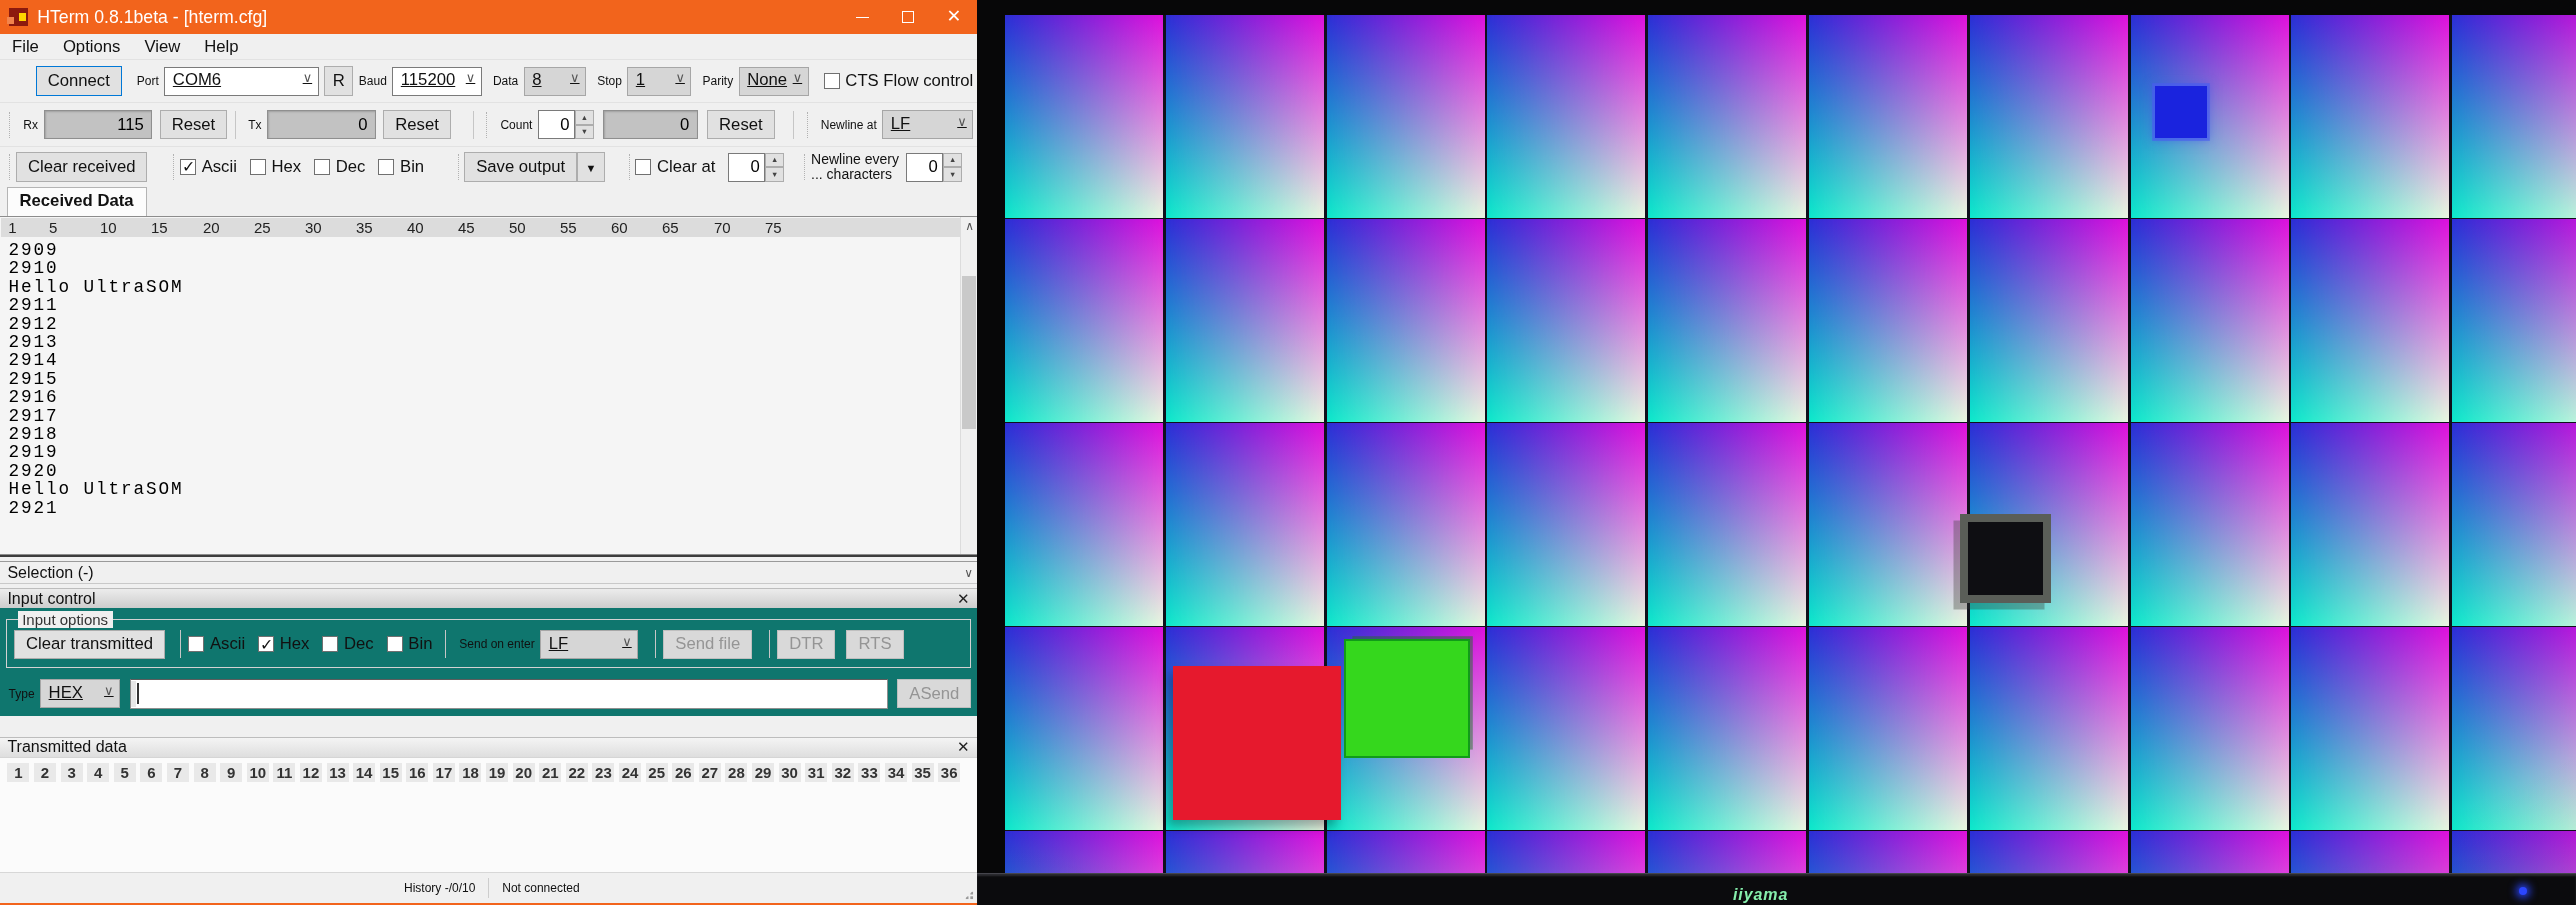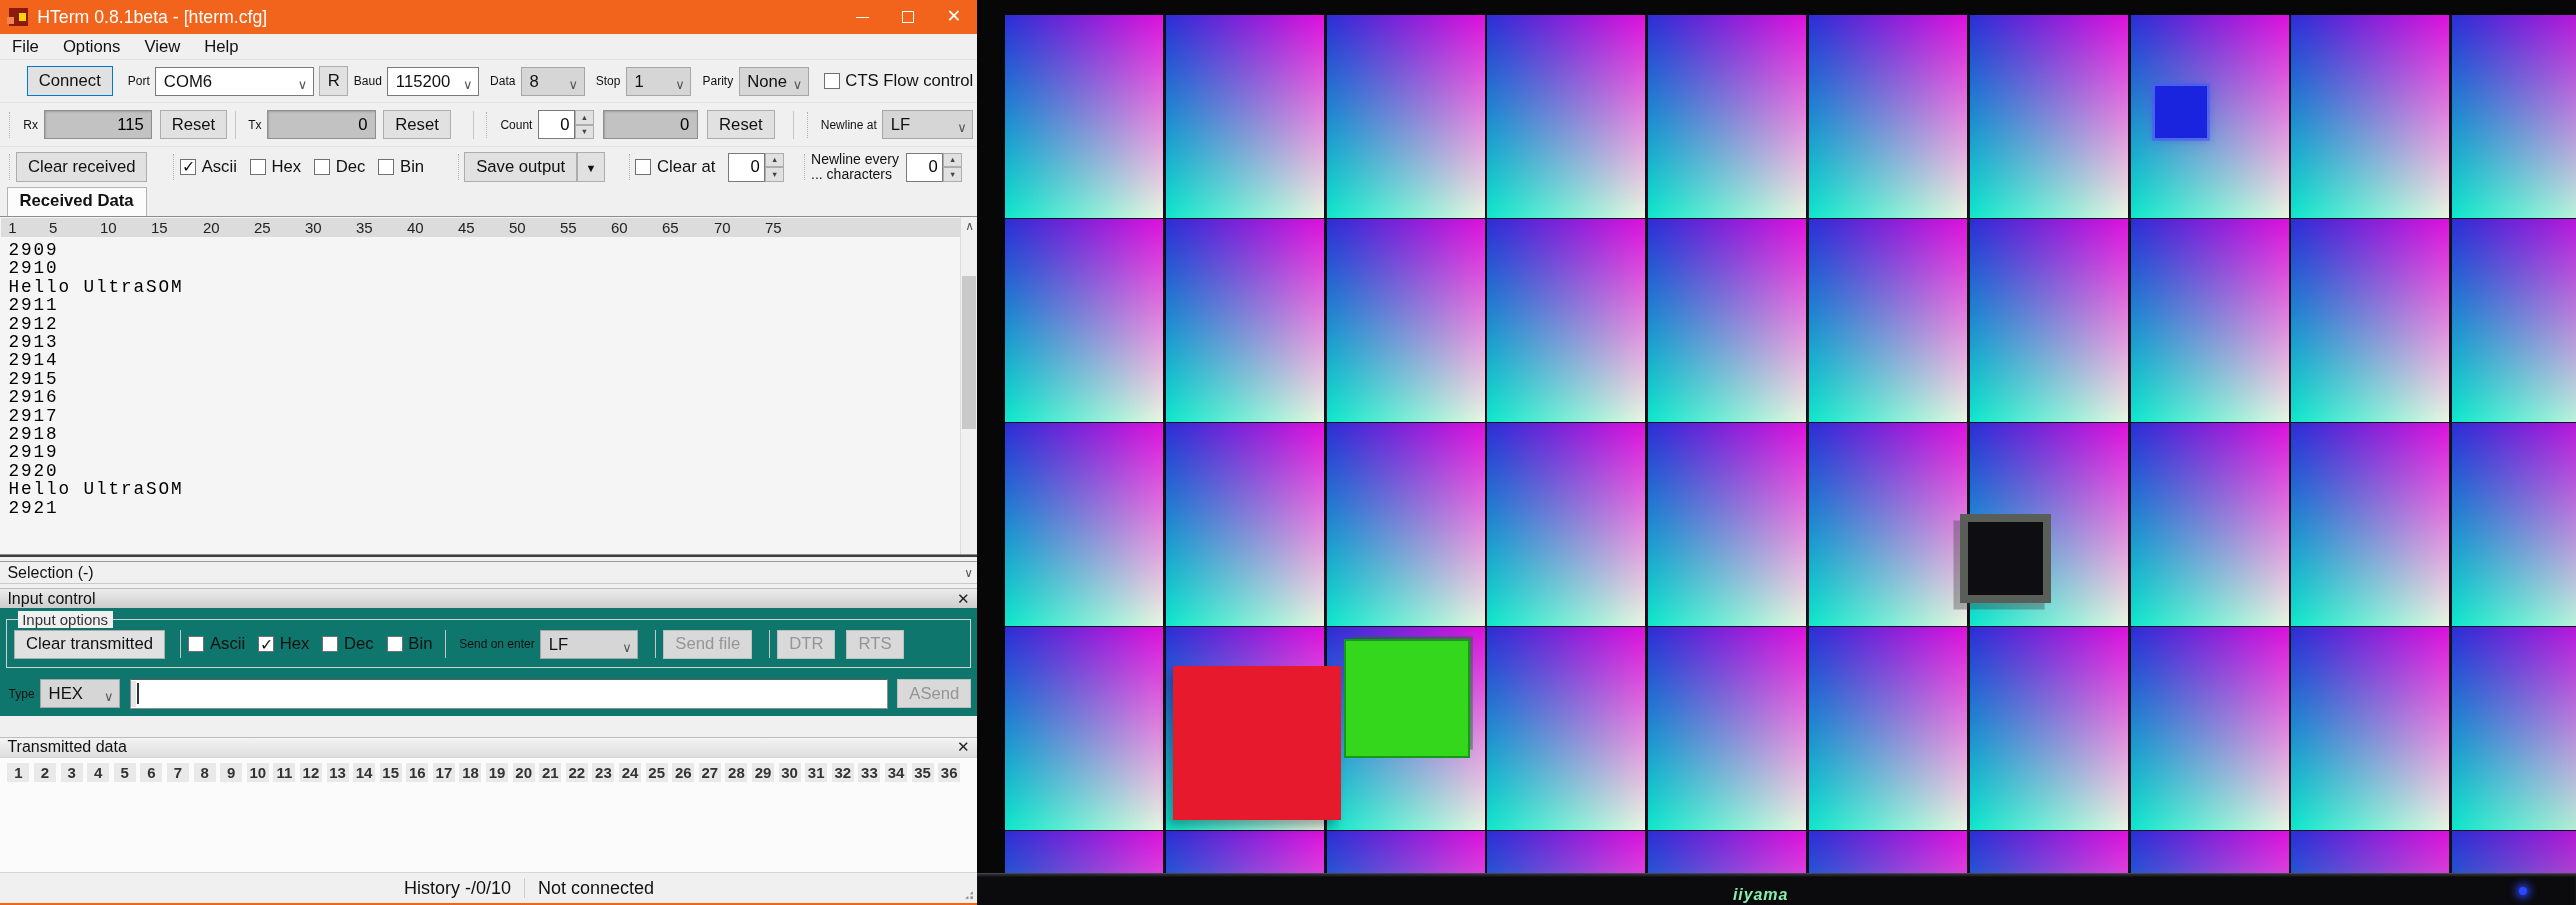--- a/index.html
+++ b/index.html
@@ -25,21 +25,21 @@
 
   .tb { display:flex; align-items:center; background:#f0f0f0; border-top:0.9px solid #e2e2e2; padding:0 3.7px; white-space:nowrap; overflow:hidden; }
   .tb1 { height:43px; }
   .tb2 { height:44px; }
   .tb3 { height:41px; }
   .lbl { font-size:12px; color:#111; margin:0 5.6px; }
   .btn { background:#e1e1e1; border:0.9px solid #adadad; font-family:"Liberation Sans",sans-serif; font-size:16.7px; color:#111; padding:3.7px 11px; }
   .btn.focused { border:1.9px solid #0078d7; background:#e5f1fb00; background:#e1e1e1; }
   .btn.small { padding:3.7px 7.4px; }
   .btn.disabled { background:#d9d9d9; border-color:#bfbfbf; color:#959595; }
-  .combo { display:inline-flex; align-items:flex-end; justify-content:space-between; font-size:16.7px; color:#111; padding:2.8px 5.6px 2.8px 7.4px; height:29px; }
+  .combo { display:inline-flex; align-items:flex-start; justify-content:space-between; font-size:16.7px; color:#111; padding:2.8px 5.6px 2.8px 7.4px; height:29px;text-decoration:underline; }
   .combo .arrow { font-size:13px; color:#555; margin-left:5.6px; }
   .combo.white { background:#fff; border:0.9px solid #7a7a7a; }
   .combo.gray { background:#d6d6d6; border:0.9px solid #a6a6a6; }
   .readout { background:#c2c2c2; border:0.9px solid #8f8f8f; box-shadow:inset 0.9px 0.9px 1.9px rgba(0,0,0,.18); color:#000; font-size:16.7px; text-align:right; padding:3.7px 7.4px; height:29px; }
   .spinbox { display:inline-flex; height:29px; }
   .spinbox .val { background:#fff; border:0.9px solid #7a7a7a; width:37px; text-align:right; padding:3.7px 4.6px; font-size:16.7px; }
   .spinbox .arrows { display:flex; flex-direction:column; width:18.6px; }
   .spinbox .arrows span { flex:1; background:#e1e1e1; border:0.9px solid #adadad; font-size:7.4px; line-height:1; display:flex; align-items:center; justify-content:center; color:#444; }
   .cb { width:16px; height:16px; min-width:16px; background:#fff; border:0.9px solid #707070; position:relative; display:inline-block; vertical-align:middle; }
   .cb.checked::after { content:"✓"; position:absolute; left:0.9px; top:-2.8px; font-size:16px; color:#111; }
@@ -71,21 +71,21 @@
   .type-row { display:flex; align-items:center; padding:5.6px 5.6px 7.4px; }
   .hex-input { flex:1; height:30px; background:#fff; border:0.9px solid #8f8f8f; border-top:1.9px solid #5c5c5c; margin:0 9.3px; position:relative; }
   .hex-input .caret { position:absolute; left:6.5px; top:3.7px; bottom:3.7px; width:1.9px; background:#333; }
   .hex-input .cell { position:absolute; left:0.9px; top:0.9px; bottom:0.9px; width:4.6px; background:#e7e7e7; }
 
   .gap-strip { height:20.4px; background:#f0f0f0; }
   .tx-body { height:123px; background:#fbfbfb; border-top:0.9px solid #d5d5d5; position:relative; }
   .ruler2 { position:absolute; left:7.4px; top:5.6px; right:5.6px; display:flex; gap:4.6px; }
   .ruler2 span { width:22px; text-align:center; font-size:15px; font-weight:700; color:#333; background:#e9e9e9; padding:0.9px 0; }
 
-  .statusbar { position:absolute; left:0; bottom:2.8px; width:977px; height:31px; background:#f0f0f0; border-top:0.9px solid #d7d7d7; display:flex; align-items:center; font-size:18px; color:#111; }
+  .statusbar { position:absolute; left:0; bottom:2.8px; width:977px; height:31px; background:#f0f0f0; border-top:0.9px solid #d7d7d7; display:flex; align-items:center; font-size:12px; color:#111; }
   .status-history { margin-left:404px; }
   .status-sep { width:0.9px; height:20.4px; background:#cdcdcd; margin:0 13px; }
   .grip-dots { position:absolute; right:2.8px; bottom:2.8px; width:11px; height:11px;
     background-image:radial-gradient(circle, #9a9a9a 1.4px, transparent 1.5px);
     background-size:4.6px 4.6px; background-position:bottom right; clip-path:polygon(100% 0, 100% 100%, 0 100%); }
   .bottom-strip { position:absolute; left:0; bottom:0; width:977px; height:2.8px; background:#f2641c; }
 
   
   .photo { position:absolute; left:977px; top:0; width:1599px; height:906px; background:#070708; }
   .screen { position:absolute; left:28px; top:15px; width:1571px; height:858px; background:#10101c; overflow:hidden; }
@@ -131,21 +131,21 @@
   </div>
 
   <div class="menubar" data-name="menu-bar" id="menubar">
       <span data-name="menu-item-file" class="menu-item">File</span>
       <span data-name="menu-item-options" class="menu-item">Options</span>
       <span data-name="menu-item-view" class="menu-item">View</span>
       <span data-name="menu-item-help" class="menu-item">Help</span>
     </div>
 
   <div class="tb tb1" data-name="connection-toolbar">
-    <button class="btn focused" style="margin-left:23px;" data-name="connect-button">Connect</button>
+    <button class="btn focused" style="margin-left:32px;" data-name="connect-button">Connect</button>
     <span class="lbl" style="margin-left:15px;" data-name="port-label">Port</span>
     <span class="combo white" style="width:174px;" data-name="port-select">
         <span>COM6</span>
         <span class="arrow" data-name="chevron-down-icon">∨</span>
       </span>
     <button class="btn small" style="margin-left:5.6px;" data-name="rescan-ports-button">R</button>
     <span class="lbl" style="" data-name="baud-label">Baud</span>
     <span class="combo white" style="width:100px;" data-name="baud-select">
         <span>115200</span>
         <span class="arrow" data-name="chevron-down-icon">∨</span>

